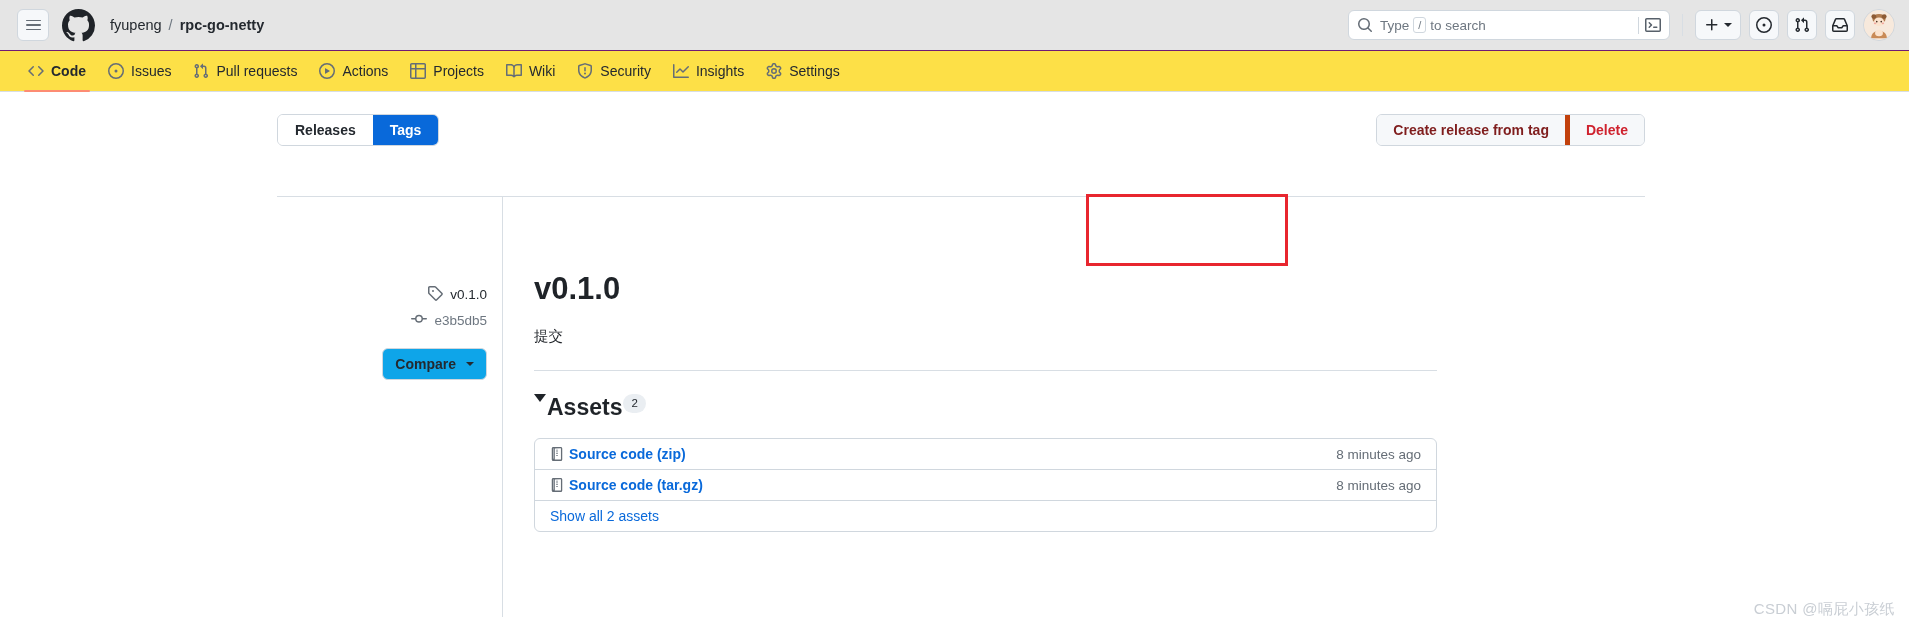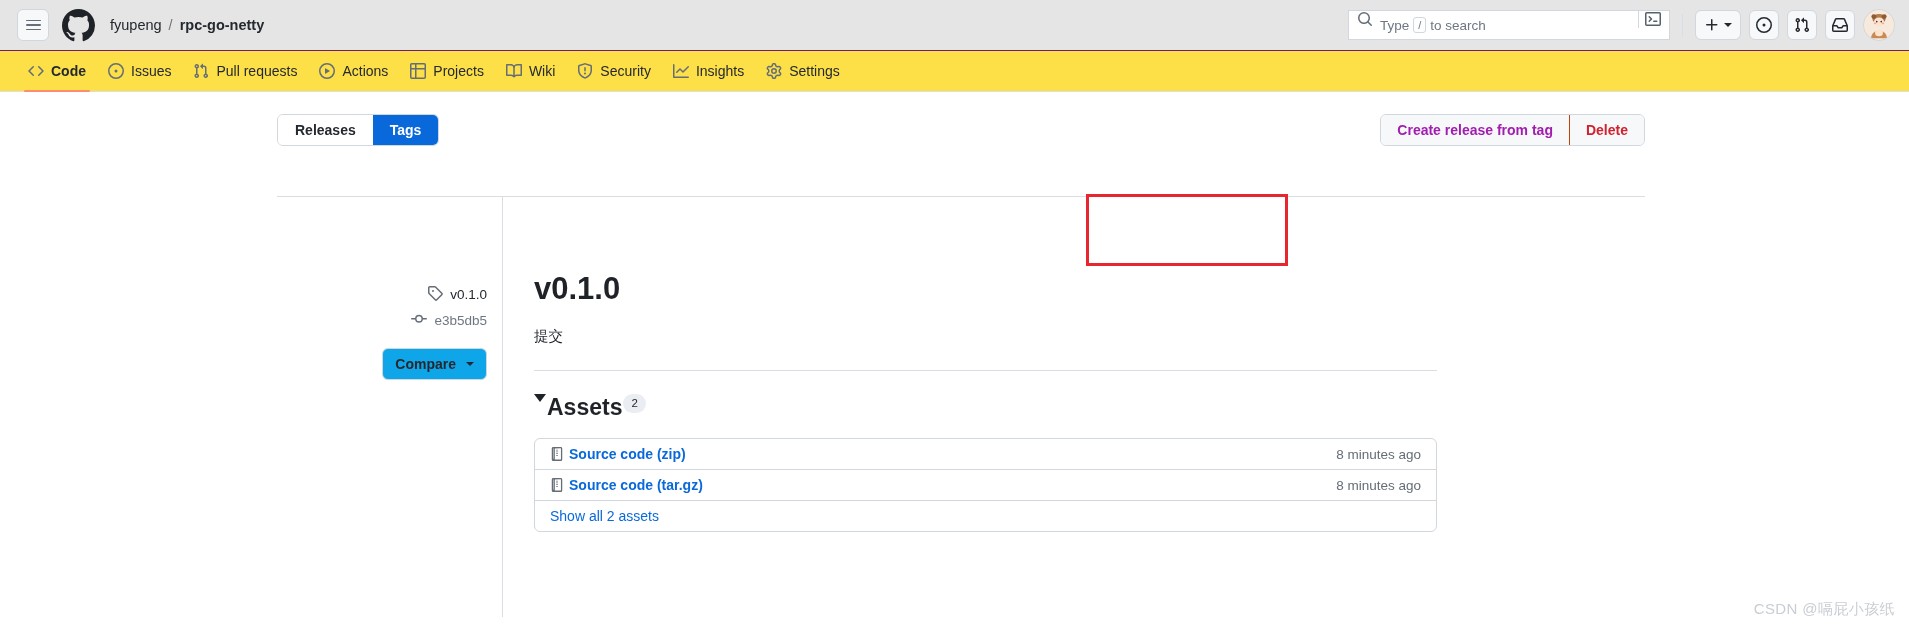--- a/index.html
+++ b/index.html
@@ -42,23 +42,23 @@
   .breadcrumb .owner { color: #24292f; cursor: pointer; }
   .breadcrumb .sep { color: #6e7781; }
   .breadcrumb .repo { color: #24292f; font-weight: 600; cursor: pointer; }
 
   .header-right {
     margin-left: auto; margin-right: 14px;
     display: flex; align-items: center; gap: 8px;
   }
   .search-box {
     width: 322px; height: 30px;
-    border: 1px solid #d0d7de; border-radius: 0;
+    border: 1px solid #d0d7de; border-radius: 6px;
     background: #ffffff;
-    display: flex; 
+    display: flex; align-items: center;
     padding: 0 8px; cursor: pointer;
   }
   .search-box .s-icon { display: flex; color: #656d76; margin-right: 7px; }
   .search-ph {
     color: #6e7781; font-size: 13.5px;
     display: flex; align-items: center; gap: 4px; flex: 1;
   }
   .slash-key {
     border: 1px solid #d0d7de; border-radius: 3px;
     padding: 0px 4px; font-size: 11px; line-height: 14px;
@@ -149,22 +149,22 @@
   }
   .btn-group {
     display: flex; height: 32px;
     border: 1px solid #d0d7de; border-radius: 6px;
     overflow: hidden;
   }
   .btn-create {
     padding: 0 16px; height: 30px;
     display: flex; align-items: center;
     font-size: 14px; font-weight: 600;
-    color: #a21caf; background: #f6f8fa;
-    border-right: 1px solid #c2410c;
+    color: #7f1d1d; background: #f6f8fa;
+    border-right: 5px solid #c2410c;
     cursor: pointer;
   }
   .btn-delete {
     padding: 0 16px; height: 30px;
     display: flex; align-items: center;
     font-size: 14px; font-weight: 600;
     color: #cf222e; background: #f6f8fa;
     cursor: pointer;
   }
 

